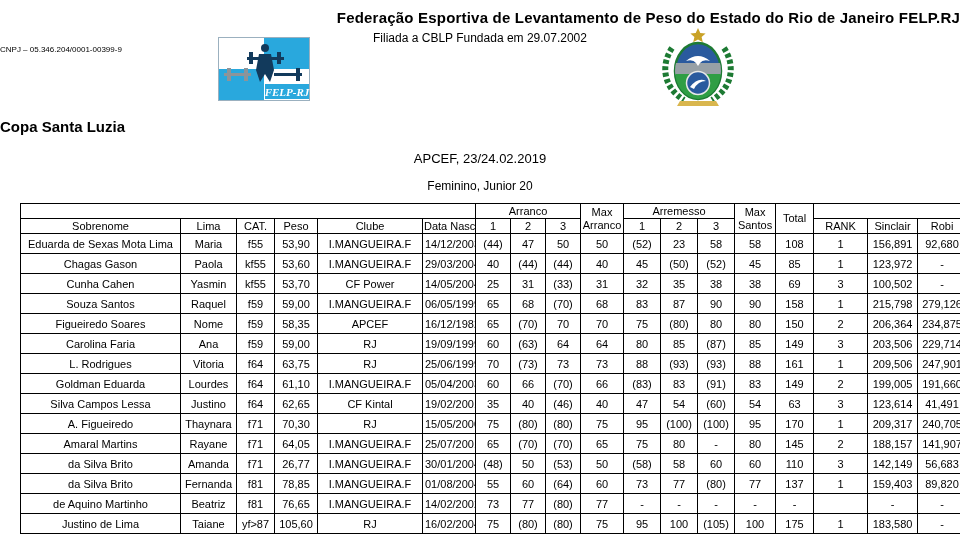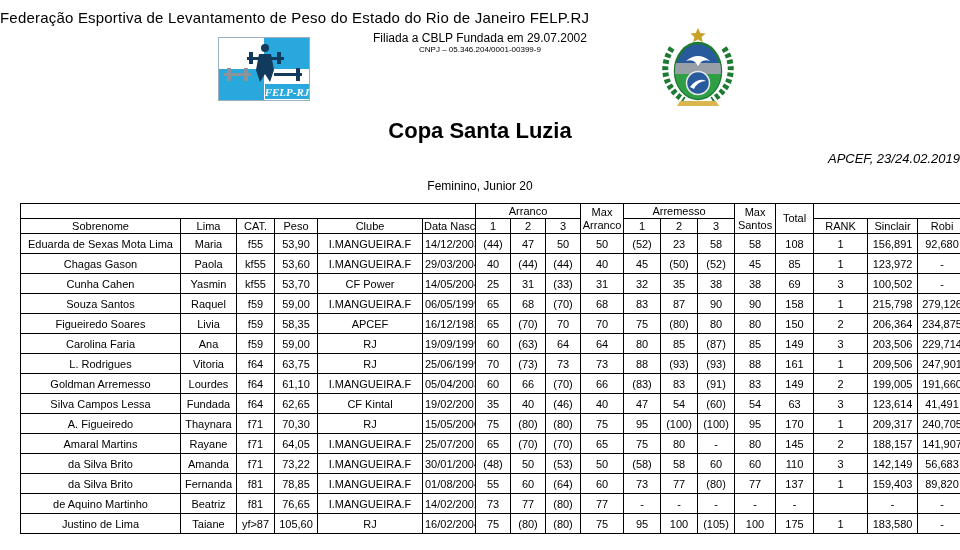--- a/index.html
+++ b/index.html
@@ -1,30 +1,30 @@
 <!DOCTYPE html>
 <html><head>
 <meta charset="utf-8">
 <style>
   * { margin:0; padding:0; box-sizing:border-box; }
   html,body { width:960px; height:550px; background:#ffffff; color:#000;
               font-family:"Liberation Sans", sans-serif; }
   body { position:relative; overflow:hidden; }
 
-  .fed-title   { position:absolute; top:9px;  left:0; width:100%; text-align:left;
-                 font-size:15px; font-weight:normal; letter-spacing:.2px; }
+  .fed-title   { position:absolute; top:9px;  left:0; width:100%; text-align:right;
+                 font-size:15px; font-weight:bold; letter-spacing:.2px; }
   .sub-line1   { position:absolute; top:31px; left:0; width:100%; text-align:center; font-size:12px; }
-  .sub-line2   { position:absolute; top:45px; left:0; width:100%; text-align:center; font-size:8px; }
+  .sub-line2   { position:absolute; top:45px; left:0; width:100%; text-align:left; font-size:8px; }
 
   .logo-left   { position:absolute; left:218px; top:37px;font-family:Liberation Serif, serif; }
   .logo-right  { position:absolute; left:656px; top:26px; }
 
-  .event-title    { position:absolute; top:118px; left:0; width:100%; text-align:center;
-                    font-size:22px; font-weight:bold; }
-  .event-host     { position:absolute; top:151px; left:0; width:100%; text-align:right; font-size:13px;font-style:italic; }
+  .event-title    { position:absolute; top:118px; left:0; width:100%; text-align:left;
+                    font-size:15px; font-weight:bold; }
+  .event-host     { position:absolute; top:151px; left:0; width:100%; text-align:center; font-size:13px; }
   .event-division { position:absolute; top:179px; left:0; width:100%; text-align:center; font-size:12px; }
 
   table.results { position:absolute; top:203px; left:20px; width:946px;
                   border-collapse:collapse; table-layout:fixed; }
   table.results th, table.results td { border:1px solid #000; overflow:hidden; white-space:nowrap; }
   table.results th { font-weight:normal; font-size:11px; height:15px; text-align:center;
                      padding:0 1px; line-height:1.1; }
   table.results td { font-size:11px; height:20px; text-align:center; padding:0 2px; }
   th.nb { border:none; background:transparent; }
   th.th-total { font-weight:bold; }
@@ -210,21 +210,21 @@
         <td class="col-arremesso2">87</td>
         <td class="col-arremesso3">90</td>
         <td class="col-max_arremesso">90</td>
         <td class="col-total">158</td>
         <td class="col-rank">1</td>
         <td class="col-sinclair">215,798</td>
         <td class="col-robi">279,126</td>
       </tr>
       <tr>
         <td class="col-sobrenome">Figueiredo Soares</td>
-        <td class="col-nome">Livia</td>
+        <td class="col-nome">Nome</td>
         <td class="col-cat">f59</td>
         <td class="col-peso">58,35</td>
         <td class="col-clube">APCEF</td>
         <td class="col-data_nasc">16/12/1982</td>
         <td class="col-arranco1">65</td>
         <td class="col-arranco2">(70)</td>
         <td class="col-arranco3">70</td>
         <td class="col-max_arranco">70</td>
         <td class="col-arremesso1">75</td>
         <td class="col-arremesso2">(80)</td>
@@ -269,42 +269,42 @@
         <td class="col-arremesso1">88</td>
         <td class="col-arremesso2">(93)</td>
         <td class="col-arremesso3">(93)</td>
         <td class="col-max_arremesso">88</td>
         <td class="col-total">161</td>
         <td class="col-rank">1</td>
         <td class="col-sinclair">209,506</td>
         <td class="col-robi">247,901</td>
       </tr>
       <tr>
-        <td class="col-sobrenome">Goldman Arremesso</td>
+        <td class="col-sobrenome">Goldman Eduarda</td>
         <td class="col-nome">Lourdes</td>
         <td class="col-cat">f64</td>
         <td class="col-peso">61,10</td>
         <td class="col-clube">I.MANGUEIRA.F</td>
         <td class="col-data_nasc">05/04/2003</td>
         <td class="col-arranco1">60</td>
         <td class="col-arranco2">66</td>
         <td class="col-arranco3">(70)</td>
         <td class="col-max_arranco">66</td>
         <td class="col-arremesso1">(83)</td>
         <td class="col-arremesso2">83</td>
         <td class="col-arremesso3">(91)</td>
         <td class="col-max_arremesso">83</td>
         <td class="col-total">149</td>
         <td class="col-rank">2</td>
         <td class="col-sinclair">199,005</td>
         <td class="col-robi">191,660</td>
       </tr>
       <tr>
         <td class="col-sobrenome">Silva Campos Lessa</td>
-        <td class="col-nome">Fundada</td>
+        <td class="col-nome">Justino</td>
         <td class="col-cat">f64</td>
         <td class="col-peso">62,65</td>
         <td class="col-clube">CF Kintal</td>
         <td class="col-data_nasc">19/02/2001</td>
         <td class="col-arranco1">35</td>
         <td class="col-arranco2">40</td>
         <td class="col-arranco3">(46)</td>
         <td class="col-max_arranco">40</td>
         <td class="col-arremesso1">47</td>
         <td class="col-arremesso2">54</td>
@@ -352,21 +352,21 @@
         <td class="col-max_arremesso">80</td>
         <td class="col-total">145</td>
         <td class="col-rank">2</td>
         <td class="col-sinclair">188,157</td>
         <td class="col-robi">141,907</td>
       </tr>
       <tr>
         <td class="col-sobrenome">da Silva Brito</td>
         <td class="col-nome">Amanda</td>
         <td class="col-cat">f71</td>
-        <td class="col-peso">73,22</td>
+        <td class="col-peso">26,77</td>
         <td class="col-clube">I.MANGUEIRA.F</td>
         <td class="col-data_nasc">30/01/2004</td>
         <td class="col-arranco1">(48)</td>
         <td class="col-arranco2">50</td>
         <td class="col-arranco3">(53)</td>
         <td class="col-max_arranco">50</td>
         <td class="col-arremesso1">(58)</td>
         <td class="col-arremesso2">58</td>
         <td class="col-arremesso3">60</td>
         <td class="col-max_arremesso">60</td>

